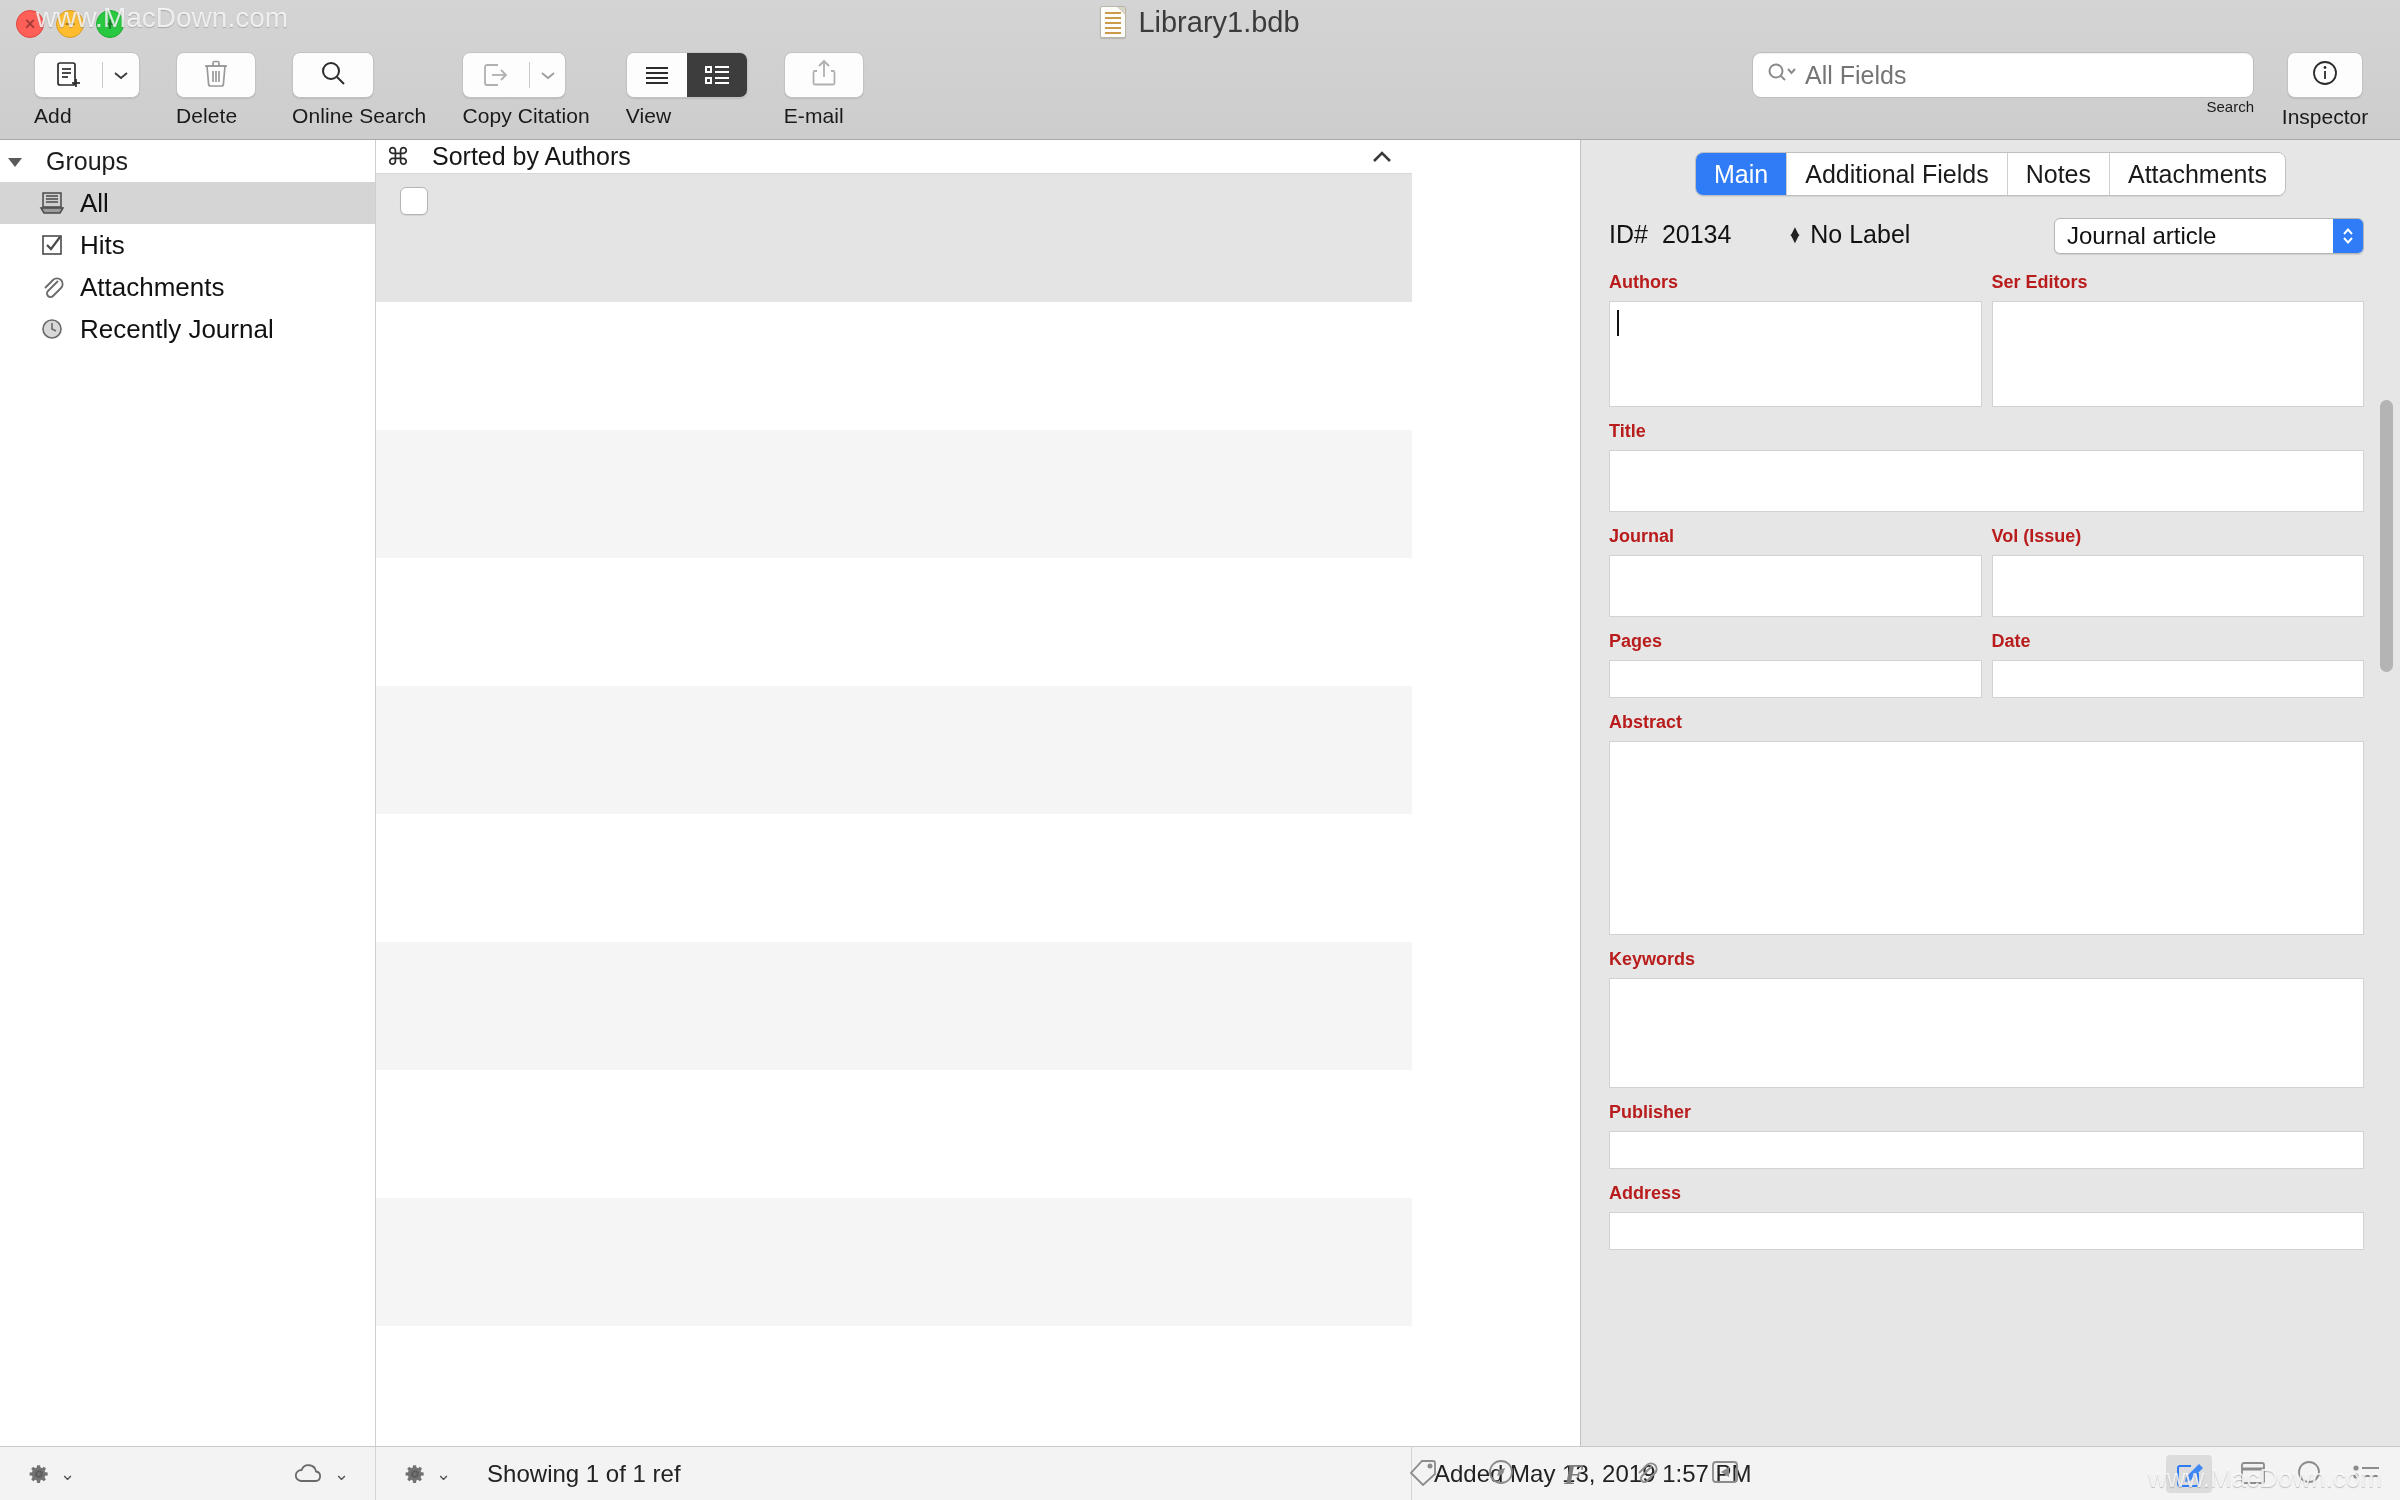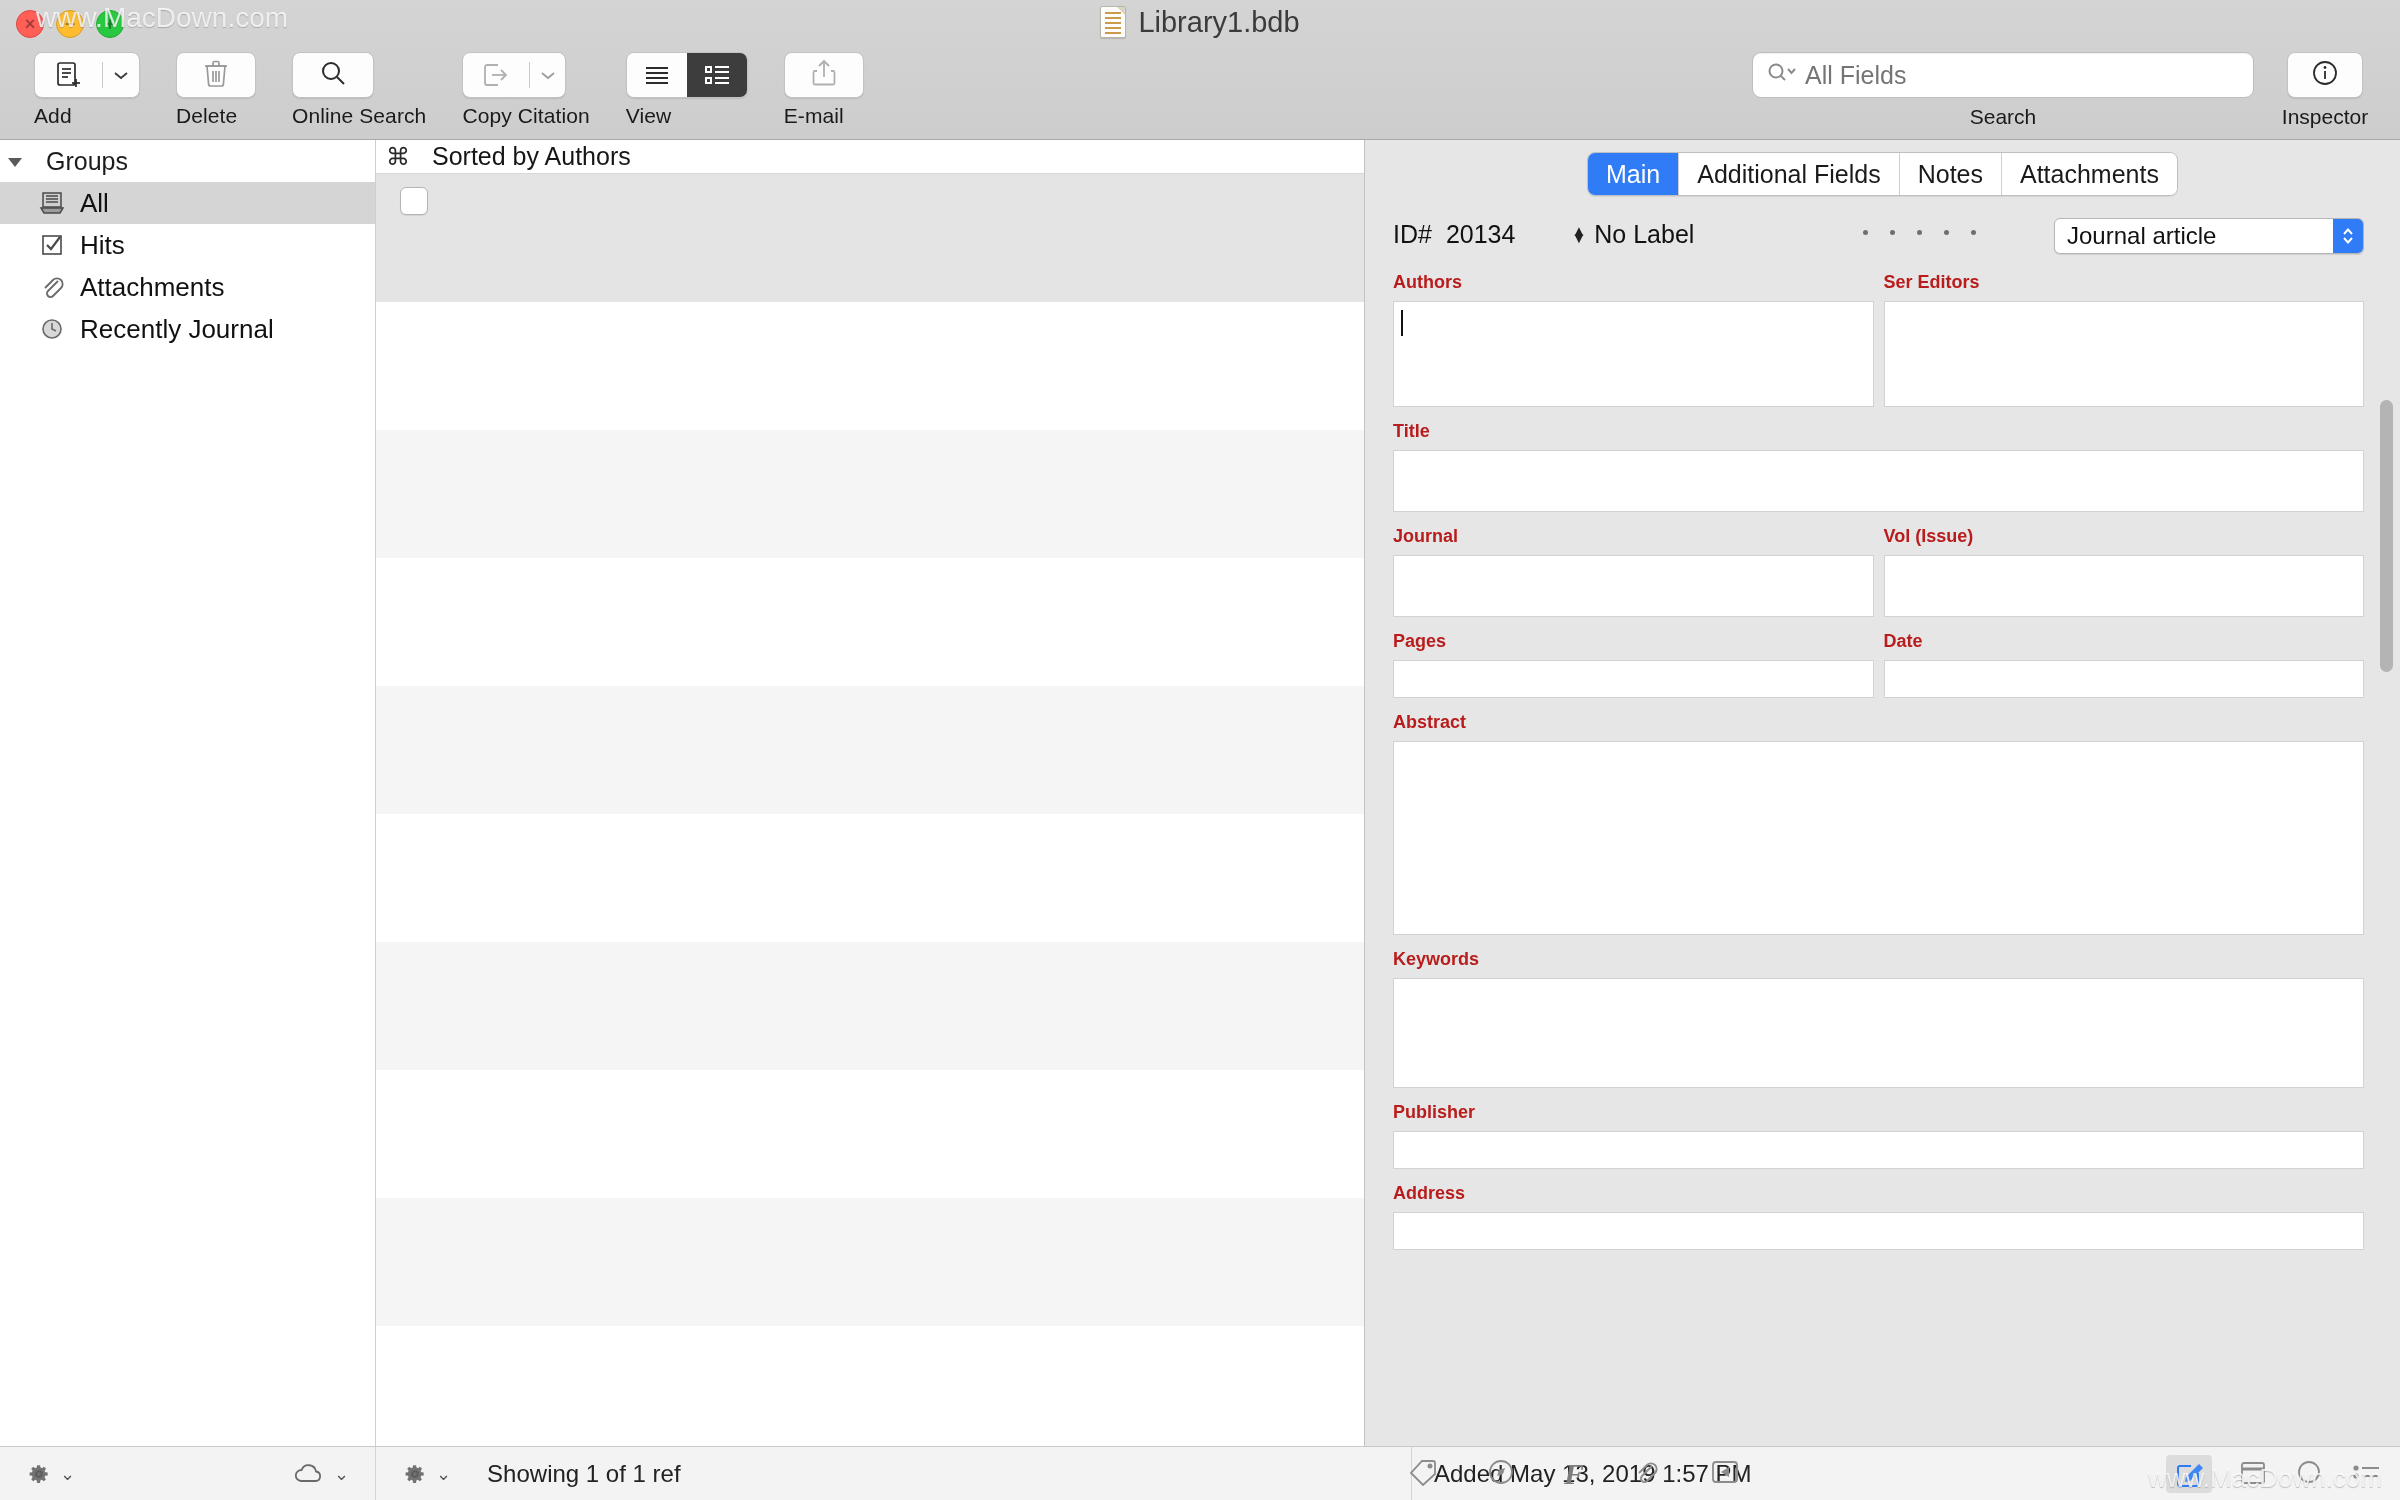--- a/index.html
+++ b/index.html
@@ -66,21 +66,21 @@
   .seg { width: 60px; display: flex; align-items: center; justify-content: center; background: #fdfdfd; }
   .seg.active { background: #3d3d3d; }
 
   .search-wrap { position: absolute; right: 146px; top: 52px; width: 502px; }
   .search-field {
     width: 100%; height: 46px; background: #ffffff; border: 1px solid #bdbdbd;
     border-radius: 9px; display: flex; align-items: center; padding: 0 12px; gap: 6px;
     box-shadow: inset 0 1px 1px rgba(0,0,0,.06);
   }
   .search-ph { font-size: 25px; color: #a6a6a6; }
-  .search-label { text-align: center; font-size: 21px; color: #1a1a1a; margin-top: 7px; }
+  .search-label { text-align: right; font-size: 15px; color: #1a1a1a; }
 
   .inspector-btn-wrap { position: absolute; right: 22px; top: 52px; width: 106px; }
   .inspector-btn {
     width: 76px; height: 46px; margin: 0 auto; background: #fdfdfd;
     border: 1px solid #c3c3c3; border-radius: 8px; display: flex;
     align-items: center; justify-content: center; box-shadow: 0 1px 1px rgba(0,0,0,.10);
   }
   .inspector-label { text-align: center; font-size: 21px; color: #1a1a1a; margin-top: 7px; }
 
   
@@ -116,21 +116,21 @@
   .row.odd { background: #ffffff; }
   .row.even { background: #f5f5f5; }
   .row-checkbox {
     position: absolute; left: 24px; top: 13px; width: 28px; height: 28px;
     background: #ffffff; border: 1px solid #b4b4b4; border-radius: 6px;
     box-shadow: 0 1px 1px rgba(0,0,0,.08);
   }
 
   
   .inspector {
-    position: absolute; right: 0; top: 140px; width: 1036px; bottom: 54px;
+    position: absolute; right: 0; top: 140px; width: 820px; bottom: 54px;
     background: #e6e6e6; border-left: 1px solid #c2c2c2; overflow: hidden;
   }
   .tabs { display: flex; justify-content: center; padding-top: 12px; }
   .tabstrip {
     display: flex; border: 1px solid #bfbfbf; border-radius: 8px; overflow: hidden;
     box-shadow: 0 1px 1px rgba(0,0,0,.08);
   }
   .tab {
     padding: 0 18px; height: 42px; display: flex; align-items: center;
     background: #ffffff; font-size: 25px; color: #1a1a1a; border-right: 1px solid #cfcfcf;

